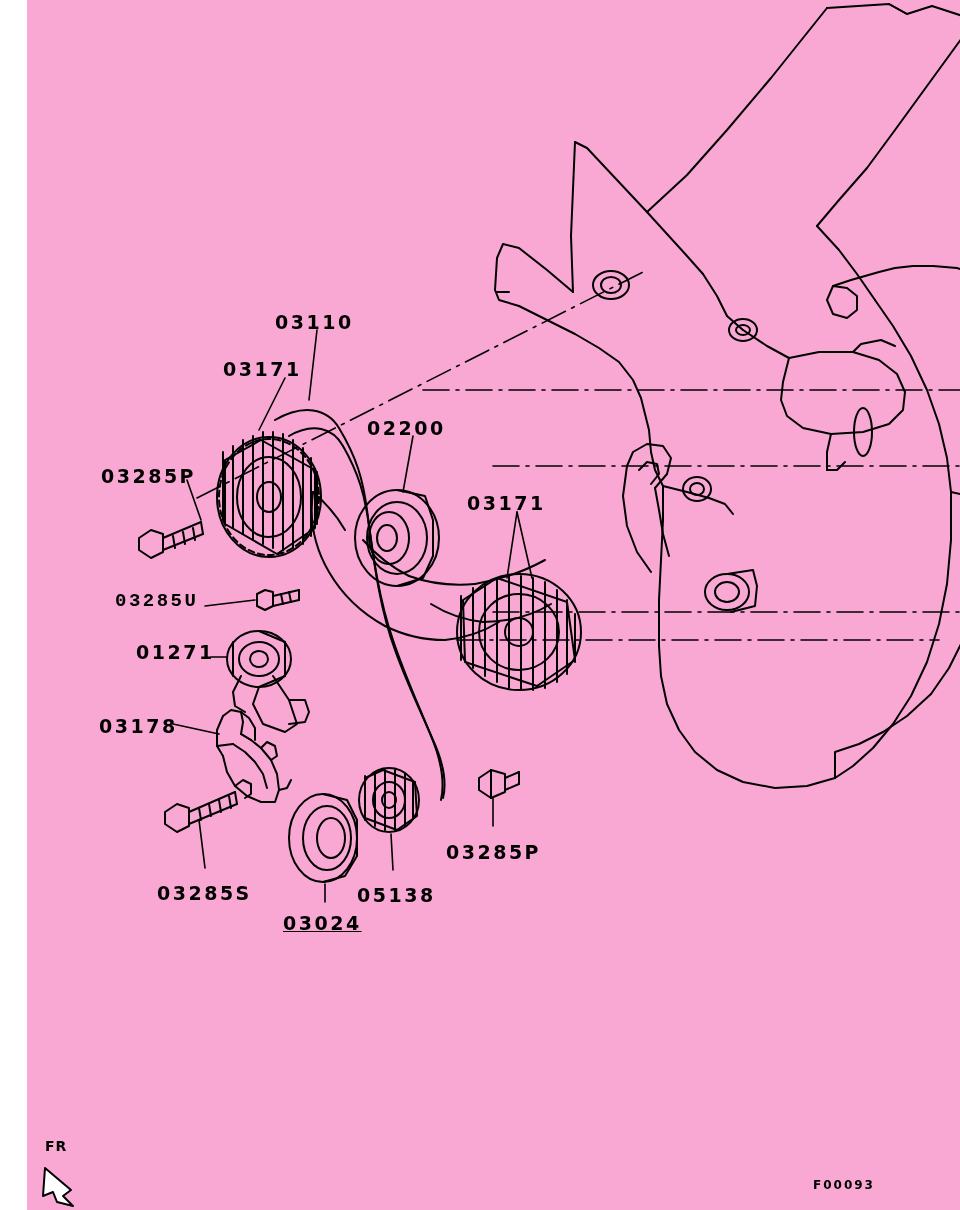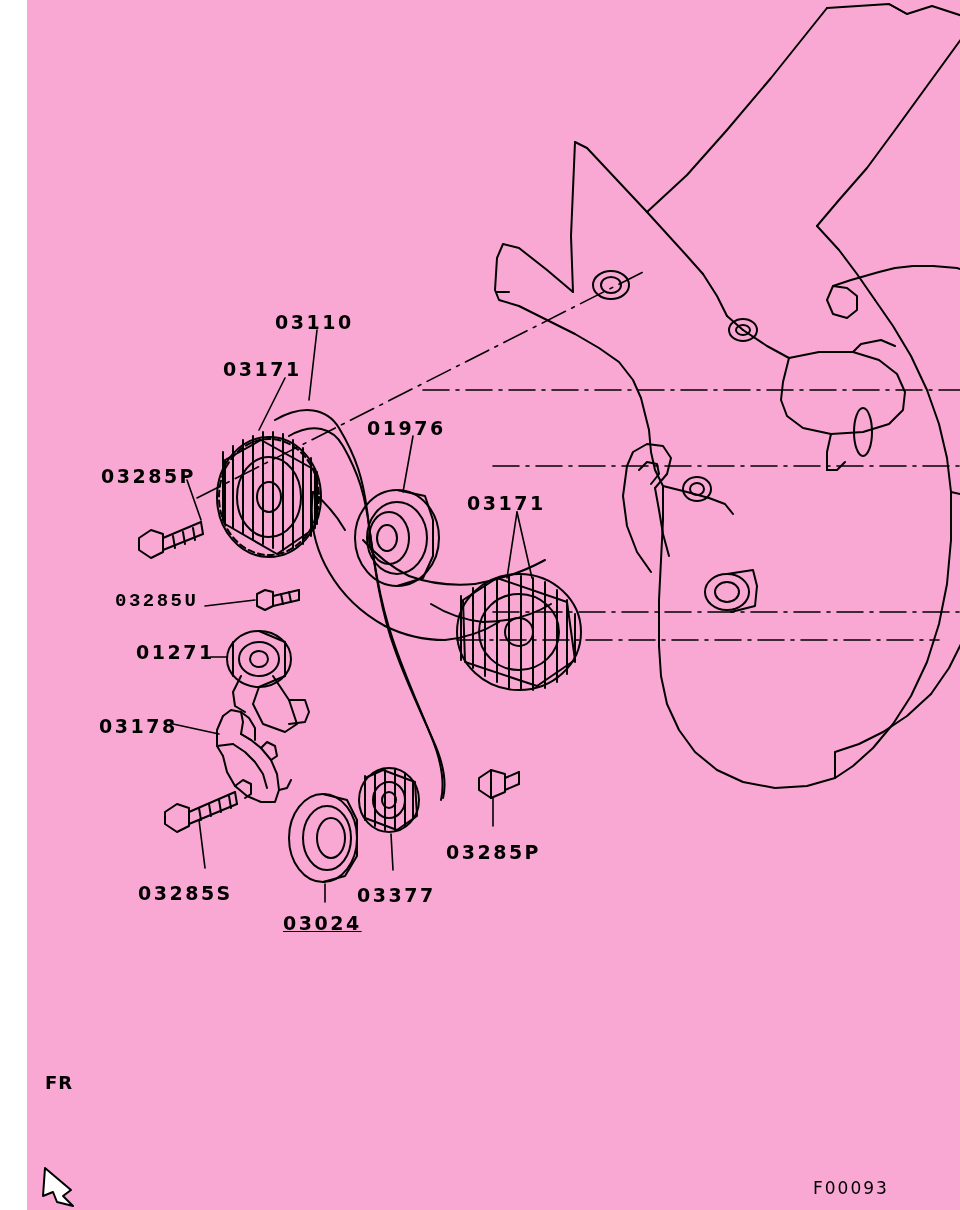--- a/index.html
+++ b/index.html
@@ -29,34 +29,34 @@
     font-size: 19px;
     font-weight: bold;
     letter-spacing: 2.5px;
     color: #000000;
     white-space: nowrap;
     line-height: 1;
   }
   .fr-label {
     position: absolute;
     left: 18px;
-    top: 1072px;
+    top: 1138px;
     font-family: "DejaVu Sans", sans-serif;
-    font-size: 18px;
+    font-size: 14px;
     font-weight: bold;
     letter-spacing: 1px;
     color: #000000;
   }
   .figcode {
     position: absolute;
     left: 786px;
     top: 1178px;
     font-family: "DejaVu Sans", sans-serif;
-    font-size: 17px;
-    font-weight: normal;
+    font-size: 12px;
+    font-weight: bold;
     letter-spacing: 2px;
     color: #000000;
   }
 </style>
 </head>
 <body>
 
 <div id="page">
 
   <svg id="art" viewBox="0 0 960 1210" xmlns="http://www.w3.org/2000/svg">
@@ -292,27 +292,27 @@
       </g>
 
       <g>
         <path d="M18 1168 L44 1190 L36 1196 L46 1206 L30 1202 L26 1192 L16 1196 Z" fill="#ffffff"></path>
       </g>
     </g>
   </svg>
 
   <div class="callout" style="left:248px; top:313px;">03110</div>
   <div class="callout" style="left:196px; top:360px;">03171</div>
-  <div class="callout" style="left:340px; top:419px;">01976</div>
+  <div class="callout" style="left:340px; top:419px;">02200</div>
   <div class="callout" style="left:440px; top:494px;">03171</div>
   <div class="callout" style="left:74px; top:467px;">03285P</div>
   <div class="callout" style="left:88px; top:592px;font-family:Liberation Mono, monospace;">03285U</div>
   <div class="callout" style="left:109px; top:643px;">01271</div>
   <div class="callout" style="left:72px; top:717px;">03178</div>
-  <div class="callout" style="left:111px; top:884px;">03285S</div>
+  <div class="callout" style="left:130px; top:884px;">03285S</div>
   <div class="callout" style="left:256px; top:914px;text-decoration:underline;">03024</div>
-  <div class="callout" style="left:330px; top:886px;">03377</div>
+  <div class="callout" style="left:330px; top:886px;">05138</div>
   <div class="callout" style="left:419px; top:843px;">03285P</div>
 
   <div class="fr-label">FR</div>
   <div class="figcode">F00093</div>
 
 </div>
 
 </body></html>

